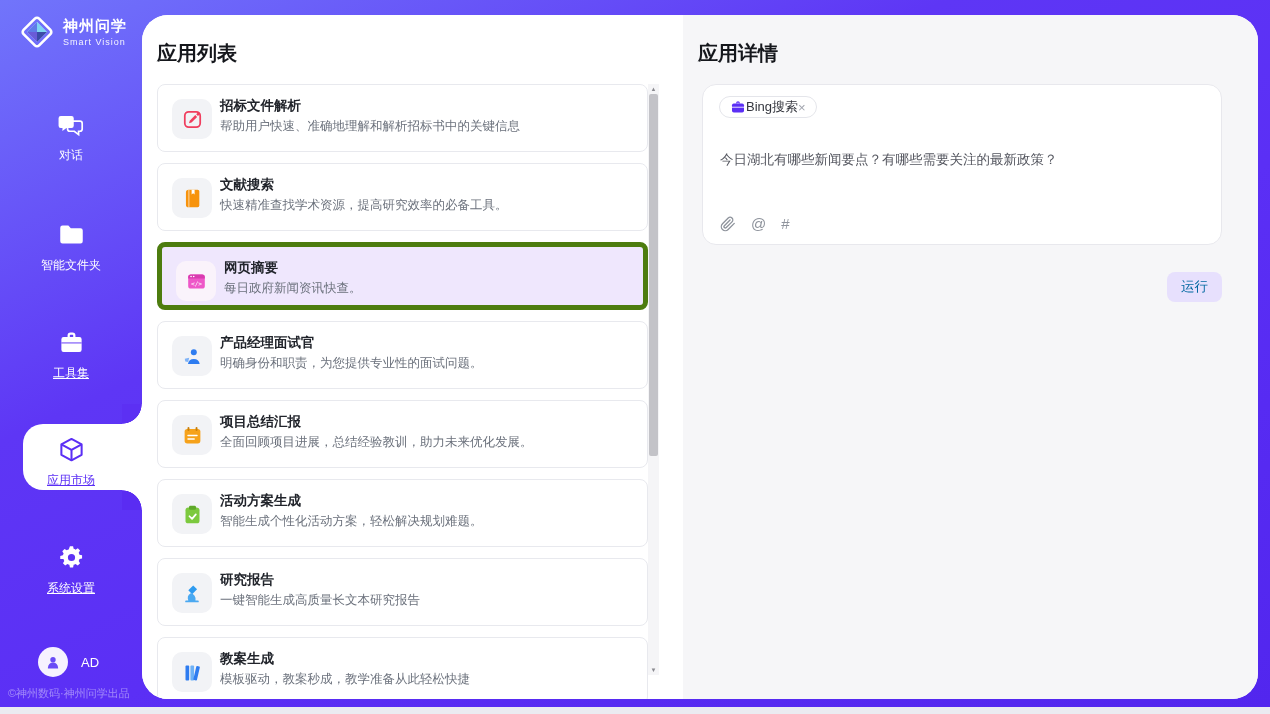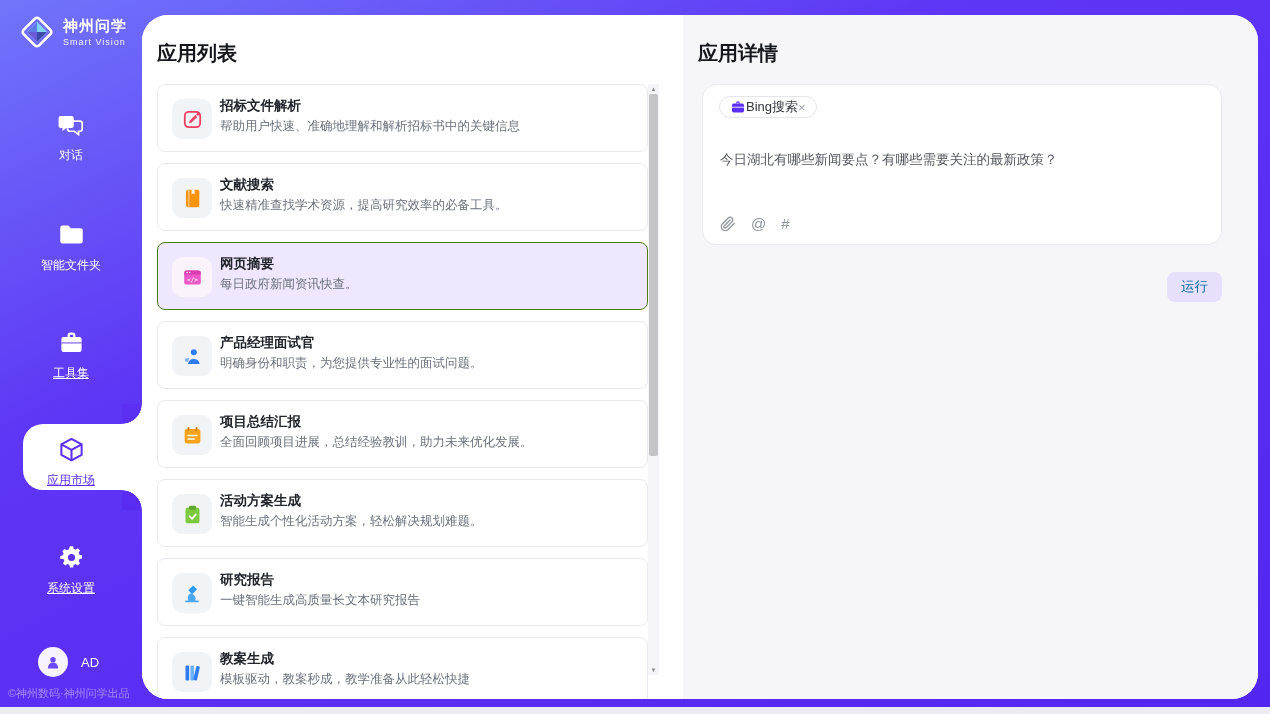--- a/index.html
+++ b/index.html
@@ -28,21 +28,21 @@
   .side-footer { position:absolute; left:8px; top:686px; font-size:11px; color:rgba(255,255,255,.42); white-space:nowrap; }
 
   
   .content-card { position:absolute; left:142px; top:15px; width:1116px; height:684px;
                   border-radius:26px; overflow:hidden; display:flex; background:#fff; }
   .list-panel { position:relative; width:541px; background:#fff; }
   .panel-title { position:absolute; left:15px; top:25px; font-size:20px; font-weight:bold; color:#15171c; }
   .cards { position:absolute; left:15px; top:69px; width:491px; }
   .app-card { position:relative; width:491px; height:68px; margin-bottom:11px; background:#fff;
               border:1px solid #e8e9ee; border-radius:8px; cursor:pointer; }
-  .app-card.selected { background:#efe7fd; border:1px solid #4d7c0f; }
+  .app-card.selected { background:#efe7fd; border:5px solid #4d7c0f; }
   .tile { position:absolute; left:14px; top:14px; width:40px; height:40px; border-radius:10px;
           background:#f2f3f6; display:flex; align-items:center; justify-content:center; }
   .app-card.selected .tile { background:#faf3fb; }
   .card-title { position:absolute; left:62px; top:12px; font-size:13.5px; font-weight:bold; color:#21242b; }
   .card-desc  { position:absolute; left:62px; top:33px; font-size:12.5px; color:#6b717c; white-space:nowrap; }
 
   
   .scrollbar { position:absolute; left:506px; top:69px; width:11px; height:591px; background:#f5f5f7; }
   .scroll-arrow { position:absolute; left:0; width:11px; height:10px; font-size:6px; color:#8a8a90;
                   text-align:center; line-height:10px; cursor:pointer; }

